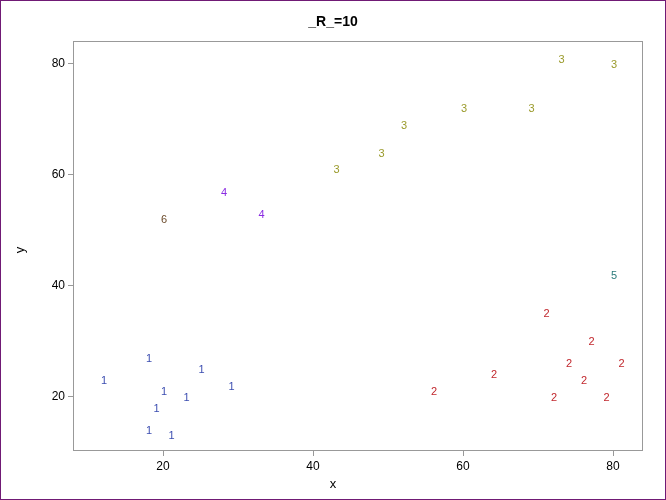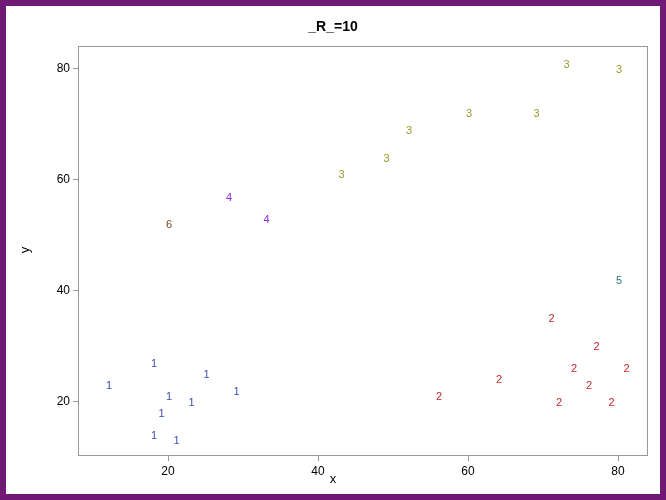--- a/index.html
+++ b/index.html
@@ -6,21 +6,21 @@
     margin: 0;
     padding: 0;
     font-family: Arial, sans-serif;
     background: #fff;
   }
   .chart-container {
     width: 666px;
     height: 500px;
     position: relative;
     box-sizing: border-box;
-    border: 6px solid #701a75;
+    border: 1px solid #701a75;
     text-decoration: underline;
   }
   .plot-area {
     position: absolute;
     left: 72px;
     top: 40px;
     width: 570px;
     height: 410px;
     border: 1px solid #999;
     box-sizing: border-box;

